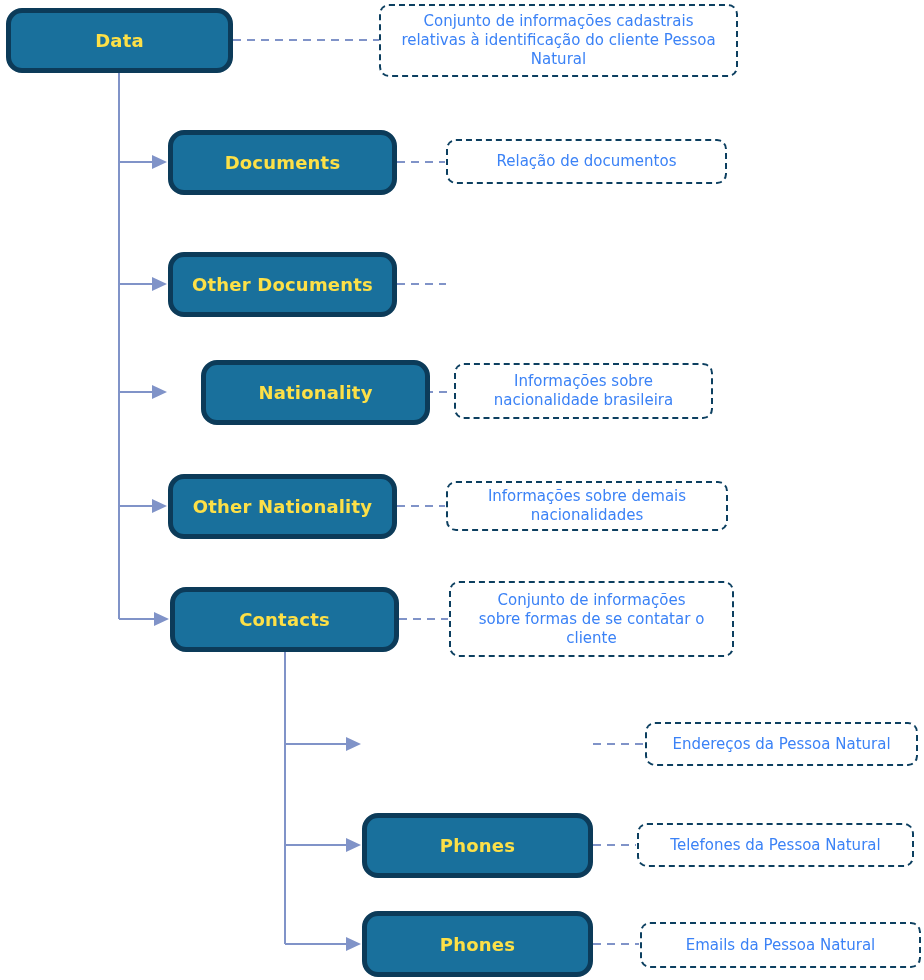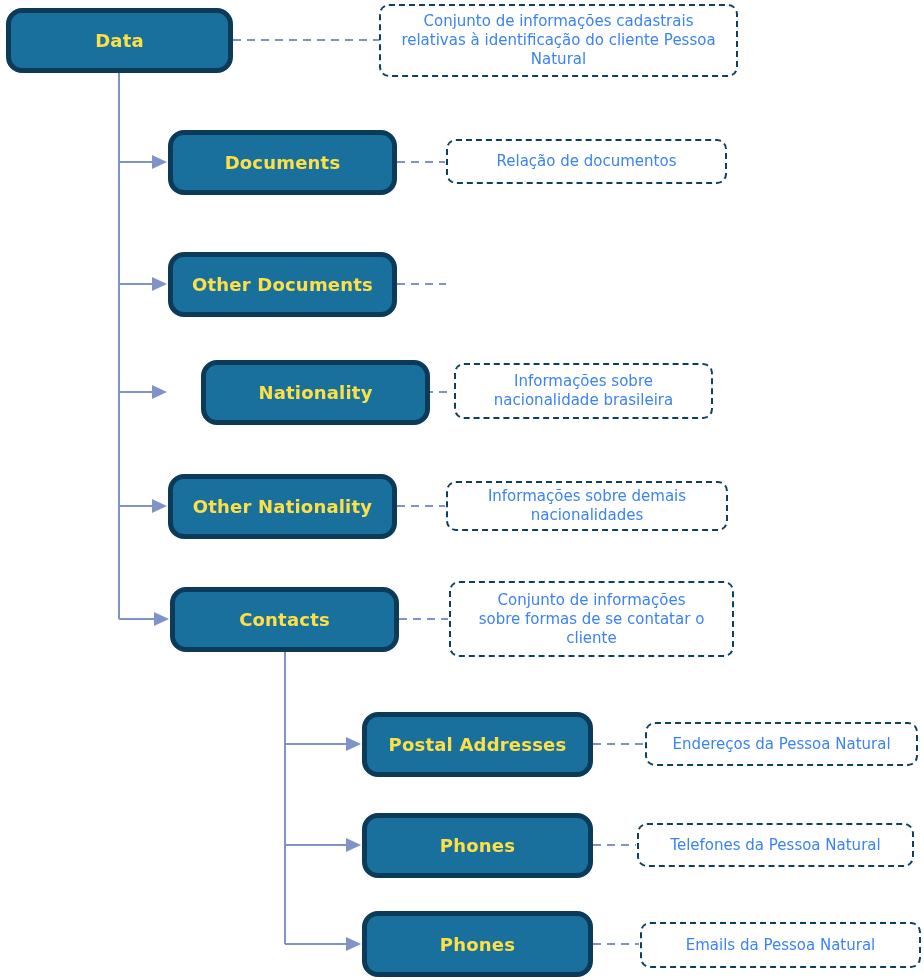--- a/index.html
+++ b/index.html
@@ -111,21 +111,20 @@
   <div class="node" style="left:168px; top:130px; width:229px; height:65px;">Documents</div>
 
   <div class="node" style="left:168px; top:252px; width:229px; height:65px;">Other Documents</div>
 
   <div class="node" style="left:168px; top:360px; width:229px; height:65px;margin-left:33px;">Nationality</div>
 
   <div class="node" style="left:168px; top:474px; width:229px; height:65px;">Other Nationality</div>
 
   <div class="node" style="left:170px; top:587px; width:229px; height:65px;text-align:right;">Contacts</div>
 
-  <div class="node" style="left:362px; top:712px; width:231px; height:65px;">Postal Addresses</div>
 
   <div class="node" style="left:362px; top:813px; width:231px; height:65px;">Phones</div>
 
   <div class="node" style="left:362px; top:911px; width:231px; height:66px;">Phones</div>
 
   <div class="note" style="left:379px; top:4px;   width:359px; height:73px; padding:0 12px;">Conjunto de informações cadastrais relativas à identificação do cliente Pessoa Natural</div>
 
   <div class="note" style="left:446px; top:139px; width:281px; height:45px; padding:0 18px;">Relação de documentos</div>
 
 

